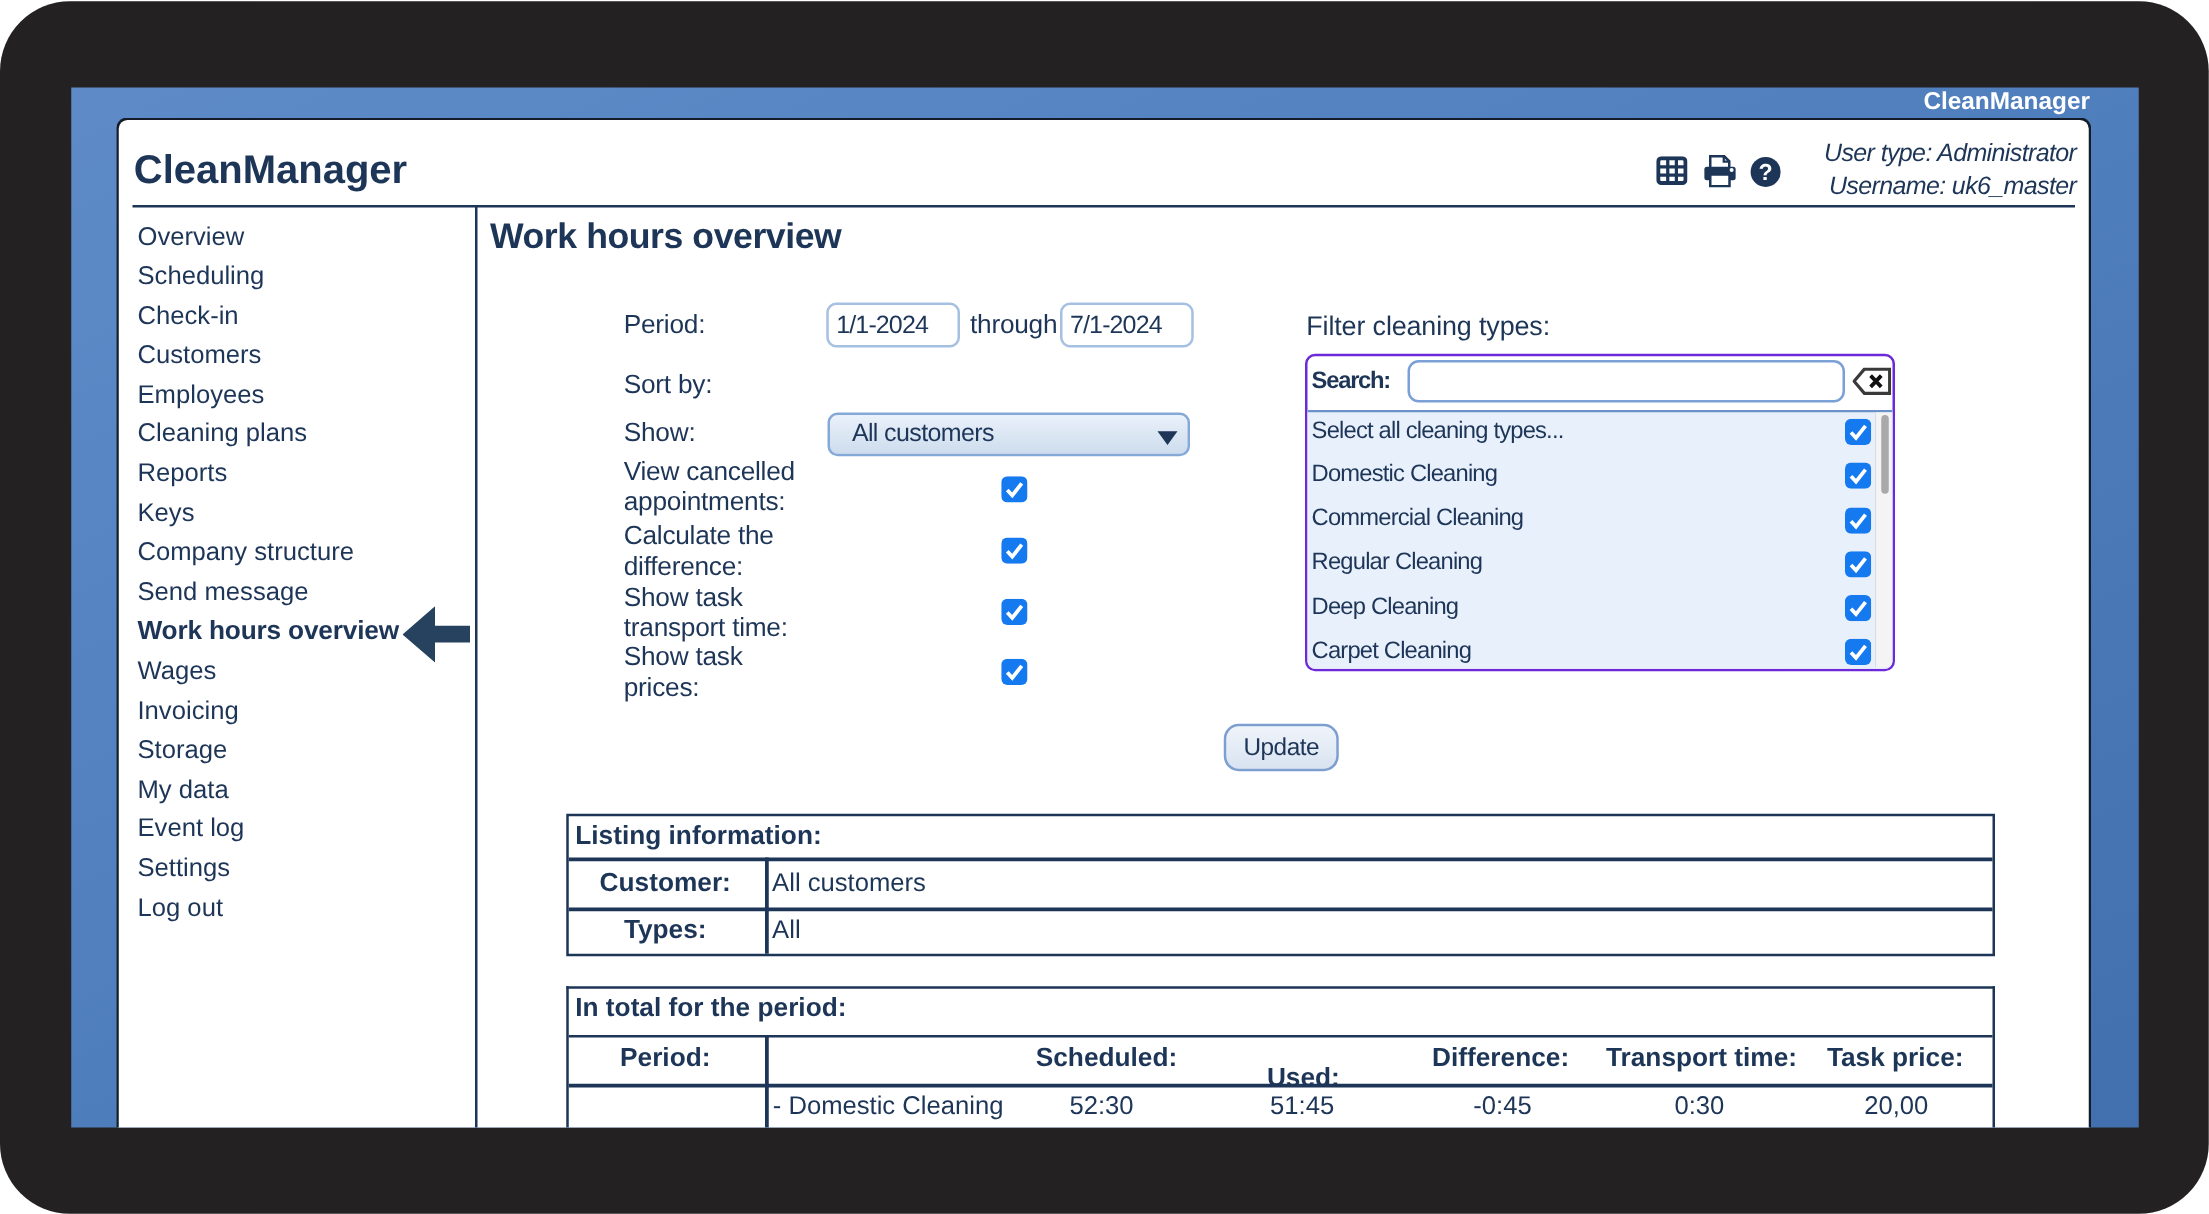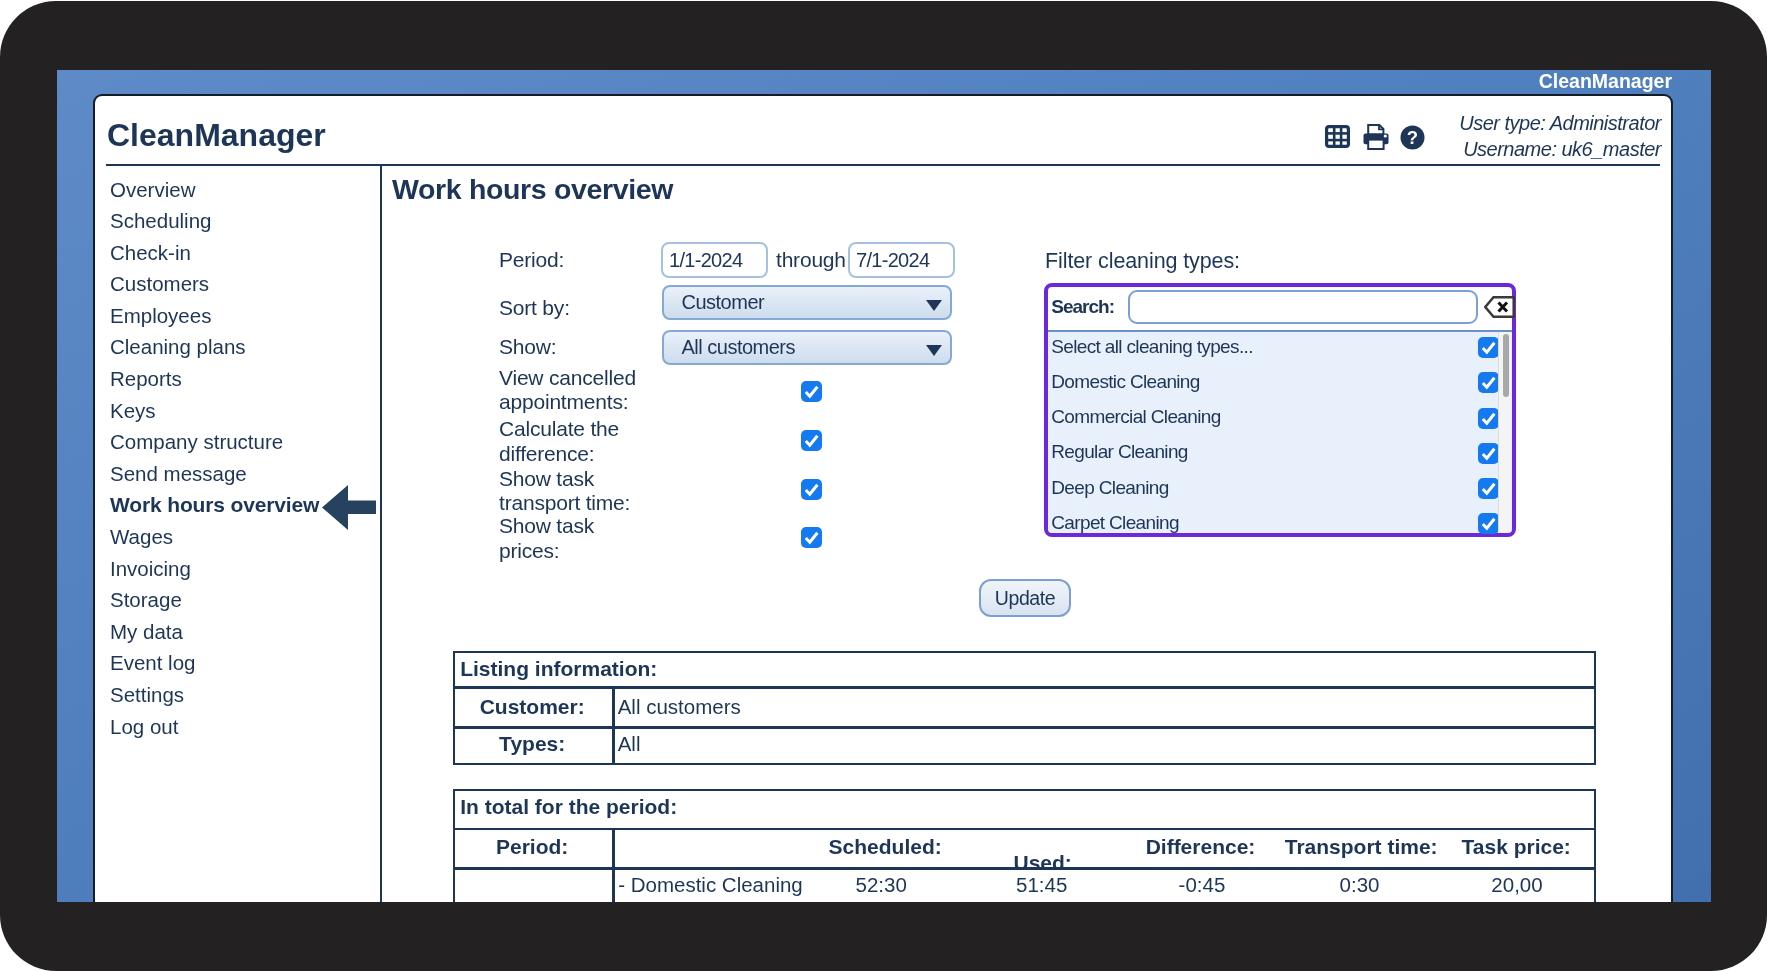--- a/index.html
+++ b/index.html
@@ -23,21 +23,21 @@
        font-size:20px;letter-spacing:-0.7px;color:#1d3557;padding-left:6px;display:flex;align-items:center;background:#fff;width:107px;height:36px;top:146px;}
   .sel{position:absolute;border:2px solid #85a9d6;border-radius:8px;box-sizing:border-box;
        background:linear-gradient(#eaf1fa,#cddced);font-size:20px;letter-spacing:-0.5px;color:#1d3557;
        display:flex;align-items:center;padding-left:17.5px;left:567px;width:290px;height:35px;}
   .sel .tri{position:absolute;right:8px;top:50%;margin-top:-2.5px;width:0;height:0;
             border-left:8.5px solid transparent;border-right:8.5px solid transparent;border-top:11px solid #1d3557;}
   .cb{position:absolute;width:21px;height:21px;}
   .btn{position:absolute;left:884px;top:483px;width:92px;height:38px;border:2.5px solid #7d9fd0;border-radius:12px;
        background:linear-gradient(#f0f4fa,#d8e3f1);box-sizing:border-box;display:flex;align-items:center;
        justify-content:center;font-size:19.5px;letter-spacing:-0.4px;color:#1d3557;}
-  .fpanel{position:absolute;left:949px;top:187px;width:472px;height:254px;border:4px solid #6d28d9;
+  .fpanel{position:absolute;left:949px;top:187px;width:472px;height:254px;border:2px solid #6d28d9;
           border-radius:8px;box-sizing:border-box;background:#fff;}
   .fsearch{position:absolute;left:80px;top:3px;width:350px;height:34px;border:2px solid #7ba0d6;border-radius:9px;box-sizing:border-box;background:#fff;}
   .flist{position:absolute;left:0;top:43px;right:0;bottom:0;background:#e8f0fc;border-top:2px solid #6a92c8;border-radius:0 0 6px 6px;}
   .frow{position:absolute;left:3.3px;font-size:19px;letter-spacing:-0.65px;line-height:24px;color:#1d3557;white-space:nowrap;}
   .sbar{position:absolute;right:1px;top:45px;bottom:1px;width:12px;background:#f4f4f4;border-left:1px solid #dcdcdc;border-radius:0 0 5px 0;}
   .sthumb{position:absolute;left:3.5px;top:1.5px;width:6.5px;height:63px;background:#a9a9a9;border-radius:4px;}
   .tline{position:absolute;background:#1d3557;}
   .tt{position:absolute;font-size:20.5px;line-height:24px;color:#1d3557;white-space:nowrap;}
   .ttc{position:absolute;font-size:20.5px;line-height:24px;color:#1d3557;white-space:nowrap;transform:translateX(-50%);}
   .bold{font-weight:bold;font-size:21px;}
@@ -78,21 +78,20 @@
       <polygon points="0,22.5 26,0 26,15.5 54,15.5 54,29 26,29 26,45" fill="#27425f"></polygon>
     </svg>
     <div class="vdiv"></div>
 
     <div class="h1">Work hours overview</div>
     <div class="lbl" style="left:404px;top:150.5px;">Period:</div>
     <div class="inp" style="left:566px;">1/1-2024</div>
     <div class="lbl" style="left:681px;top:150.5px;">through</div>
     <div class="inp" style="left:753px;">7/1-2024</div>
     <div class="lbl" style="left:404px;top:199px;">Sort by:</div>
-    <div class="sel" style="top:188.5px;">Customer<span class="tri"></span></div>
     <div class="lbl" style="left:404px;top:237.7px;">Show:</div>
     <div class="sel" style="top:234px;">All customers<span class="tri"></span></div>
     <div class="lbl" style="left:404px;top:269.9px;line-height:24.5px;">View cancelled<br>appointments:</div>
     <div class="lbl" style="left:404px;top:321.4px;line-height:24.5px;">Calculate the<br>difference:</div>
     <div class="lbl" style="left:404px;top:370.5px;line-height:24.5px;">Show task<br>transport time:</div>
     <div class="lbl" style="left:404px;top:418.3px;line-height:24.5px;">Show task<br>prices:</div>
     <svg class="cb" style="left:706px;top:284.5px;" viewBox="0 0 21 21">
         <rect width="21" height="21" rx="5" fill="#1579f0"></rect>
         <path d="M4.8 11l4 4.3 7.6-9.6" stroke="#fff" stroke-width="3" fill="none"></path>
       </svg>

